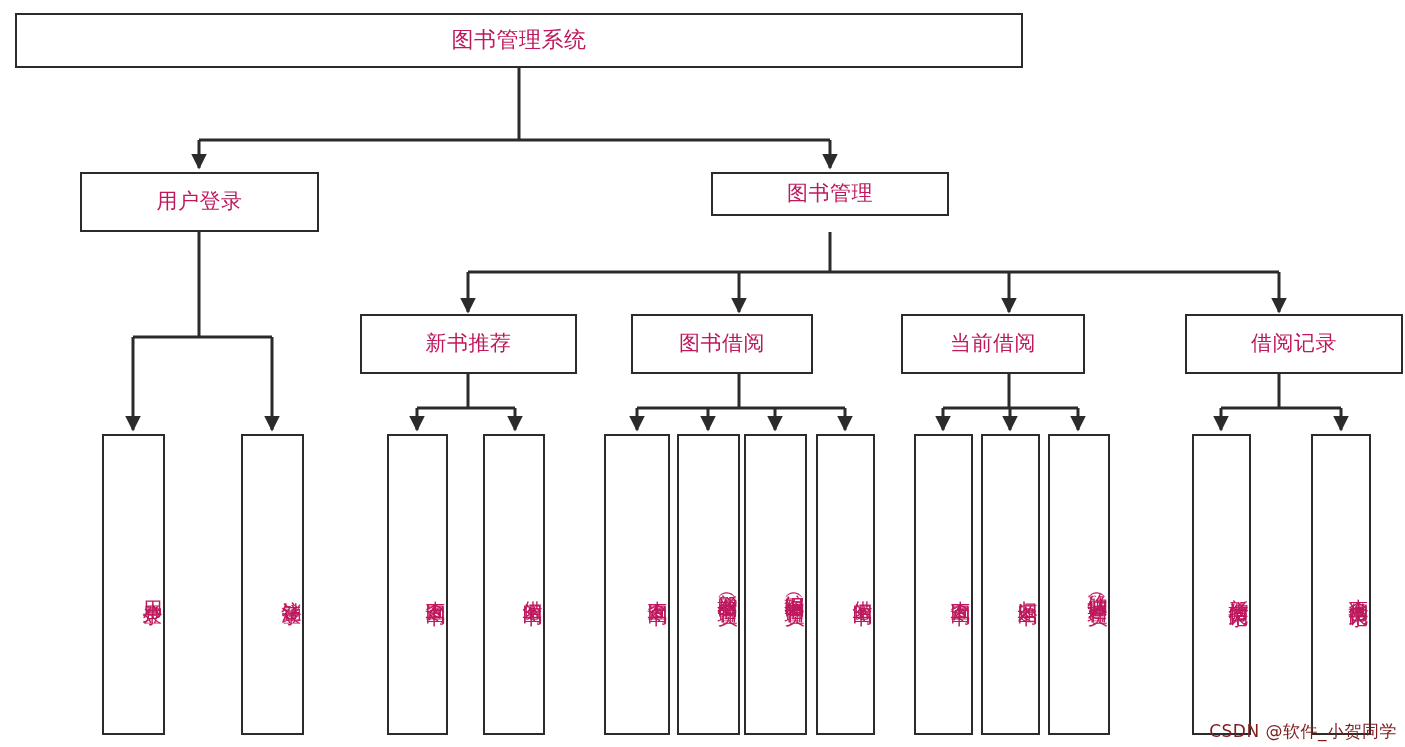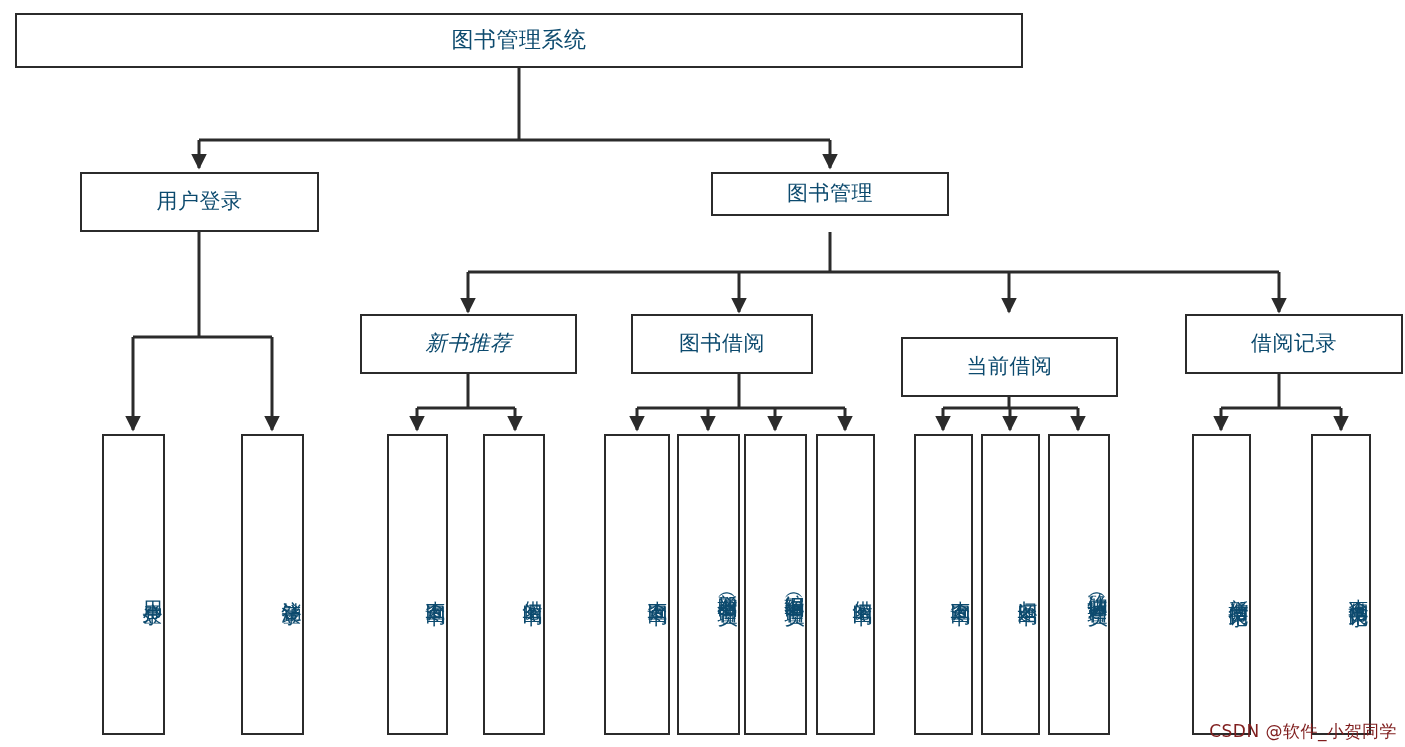--- a/index.html
+++ b/index.html
@@ -27,21 +27,21 @@
     pointer-events: none;
   }
   .node {
     position: absolute;
     box-sizing: border-box;
     border: 2.5px solid #2b2b2b;
     background: #ffffff;
     display: flex;
     align-items: center;
     justify-content: center;
-    color: #0c4a6e;
+    color: #be185d;
   }
   .node.horiz {
     font-size: 21px;
     letter-spacing: 0.5px;
     line-height: 1.1;
   }
   .node.root {
     font-size: 22px;
   }
   .node.vert {
@@ -134,27 +134,27 @@
     <span>图书管理系统</span>
   </div>
 
   <div class="node horiz" style="left:80px; top:172px; width:239px; height:60px;">
     <span>用户登录</span>
   </div>
   <div class="node horiz" style="left:711px; top:172px; width:238px; height:44px;">
     <span>图书管理</span>
   </div>
 
-  <div class="node horiz" style="left:360px; top:314px; width:217px; height:60px;font-style:italic;">
+  <div class="node horiz" style="left:360px; top:314px; width:217px; height:60px;">
     <span>新书推荐</span>
   </div>
   <div class="node horiz" style="left:631px; top:314px; width:182px; height:60px;">
     <span>图书借阅</span>
   </div>
-  <div class="node horiz" style="left:901px; top:314px; width:217px; height:60px;margin-top:23px;">
+  <div class="node horiz" style="left:901px; top:314px; width:184px; height:60px;">
     <span>当前借阅</span>
   </div>
   <div class="node horiz" style="left:1170px; top:314px; width:218px; height:60px;margin-left:15px;">
     <span>借阅记录</span>
   </div>
 
   <div class="node vert" style="left:102px; top:434px; width:63px; height:301px;">
     <span class="vtext">用户登录</span>
   </div>
   <div class="node vert" style="left:241px; top:434px; width:63px; height:301px;">

